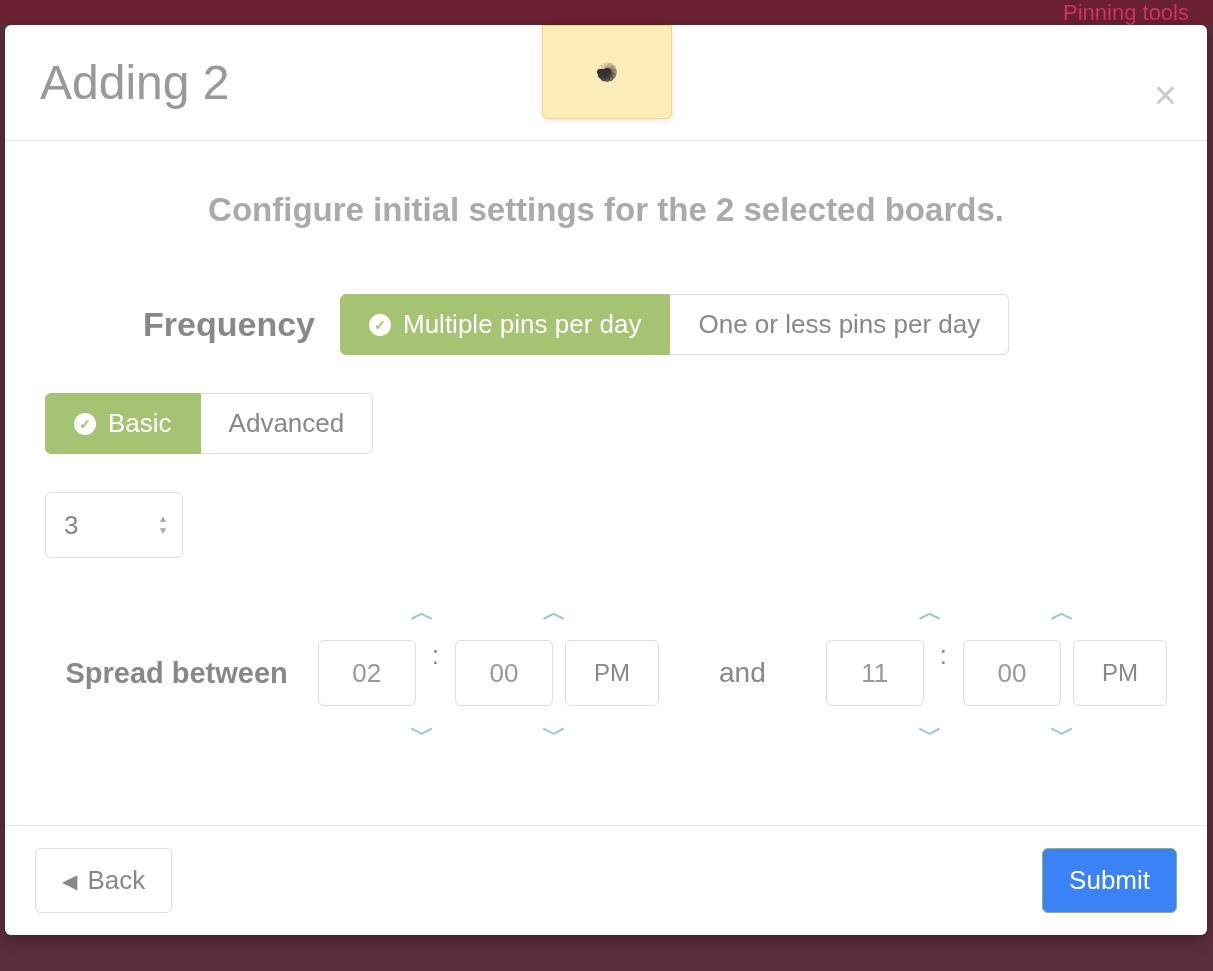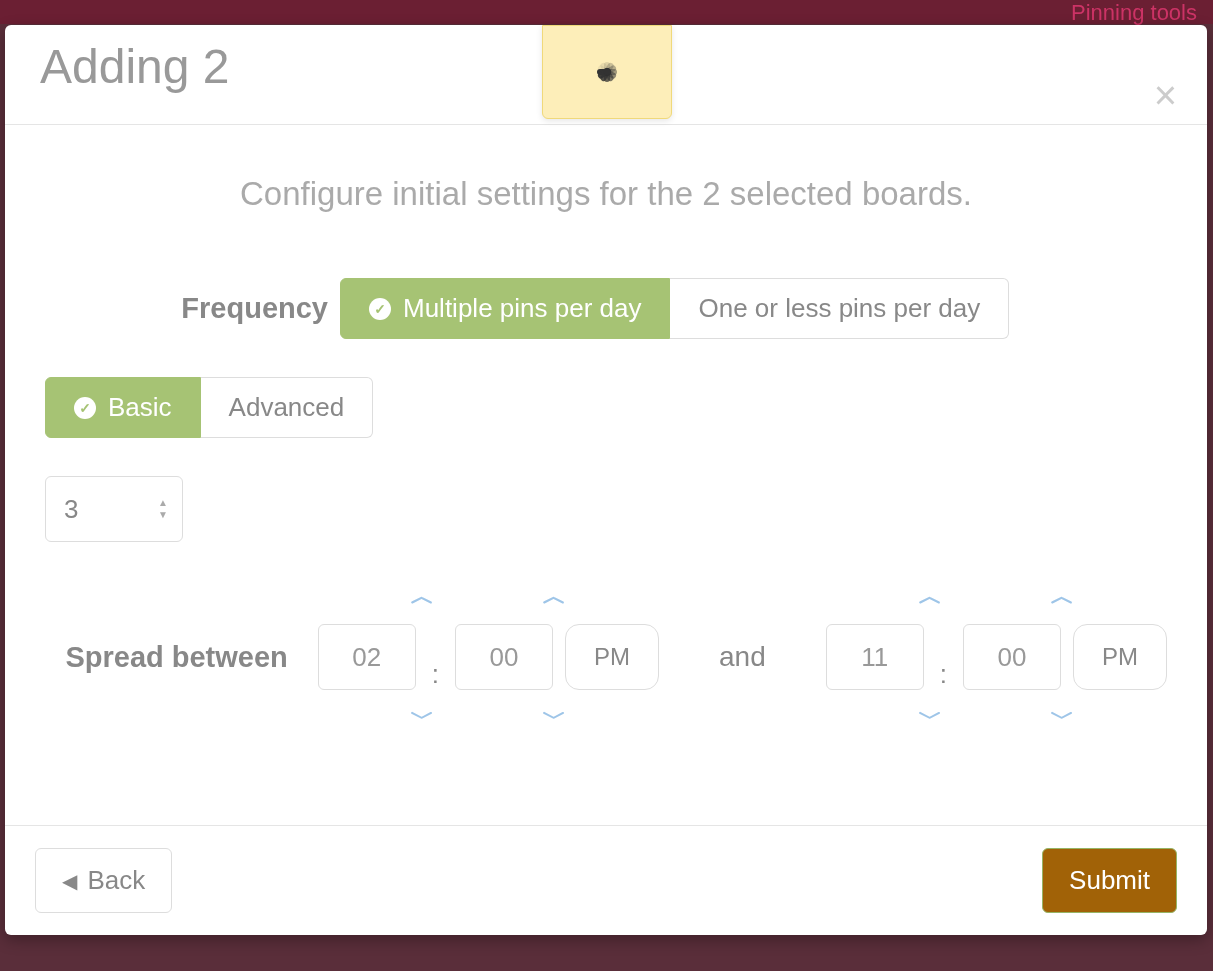--- a/index.html
+++ b/index.html
@@ -18,38 +18,38 @@
     .top-bar {
       position: absolute;
       top: 0;
       right: 0;
       width: 100%;
       height: 24px;
       background: #6b1f33;
     }
     .top-link {
       position: absolute;
-      right: 16px;
+      right: 24px;
       top: 0px;
       color: #cc3366;
       font-size: 22px;
       font-weight: 400;
     }
     .modal {
       position: absolute;
       left: 5px;
       top: 25px;
       width: 1202px;
       height: 910px;
       background: #fff;
       border-radius: 6px;
       box-shadow: 0 5px 15px rgba(0,0,0,0.3);
     }
     .modal-header {
-      padding: 14px 40px 30px 35px;
+      padding: 30px 40px 30px 35px;
       border-bottom: 1px solid #e5e5e5;
       position: relative;
     }
     .modal-title {
       font-size: 48px;
       font-weight: 400;
       color: #999;
     }
     .close-btn {
       position: absolute;
@@ -62,32 +62,32 @@
       font-weight: 300;
     }
     .modal-body {
       padding: 50px 40px 40px 40px;
     }
     .subheading {
       text-align: center;
       font-size: 33px;
       color: #aaa;
       margin-bottom: 65px;
-      font-weight: 400;
+      font-weight: 700;
     }
     .form-row {
       display: flex;
       align-items: center;
       margin-bottom: 38px;
     }
     .form-label {
       width: 295px;
       text-align: right;
-      padding-right: 12px;
-      font-size: 29px;
+      padding-right: 25px;
+      font-size: 34px;
       font-weight: 700;
       color: #888;
     }
     .btn-group {
       display: flex;
     }
     .btn-toggle {
       padding: 14px 28px;
       font-size: 26px;
       border: 1px solid #ddd;
@@ -164,21 +164,21 @@
       display: flex;
       align-items: center;
     }
     .time-group {
       display: flex;
       flex-direction: column;
       align-items: center;
     }
     .time-controls {
       display: flex;
-      align-items: flex-end;
+      align-items: flex-start;
       gap: 12px;
     }
     .chevron-row {
       display: flex;
       gap: 8px;
       margin-bottom: 12px;
     }
     .chevron-row.down {
       margin-top: 12px;
       margin-bottom: 0;
@@ -206,21 +206,21 @@
     }
     .time-colon {
       font-size: 26px;
       color: #888;
       padding: 0 4px;
     }
     .ampm-btn {
       width: 94px;
       height: 66px;
       border: 1px solid #ddd;
-      border-radius: 14px;
+      border-radius: 6px;
       background: #fff;
       font-size: 24px;
       color: #888;
       cursor: pointer;
     }
     .and-label {
       font-size: 28px;
       font-weight: 400;
       color: #888;
       padding: 0 60px;
@@ -248,21 +248,21 @@
     .btn-back {
       display: flex;
       align-items: center;
       gap: 10px;
     }
     .footer-right {
       display: flex;
       gap: 14px;
     }
     .btn-submit {
-      background: #a16207;
+      background: #3b82f6;
       border-color: #96b465;
       color: #fff;
     }
     .toast {
       position: absolute;
       top: 25px;
       left: 50%;
       transform: translateX(-50%);
       background: #fdeeb9;
       border: 1px solid #f0d97a;

